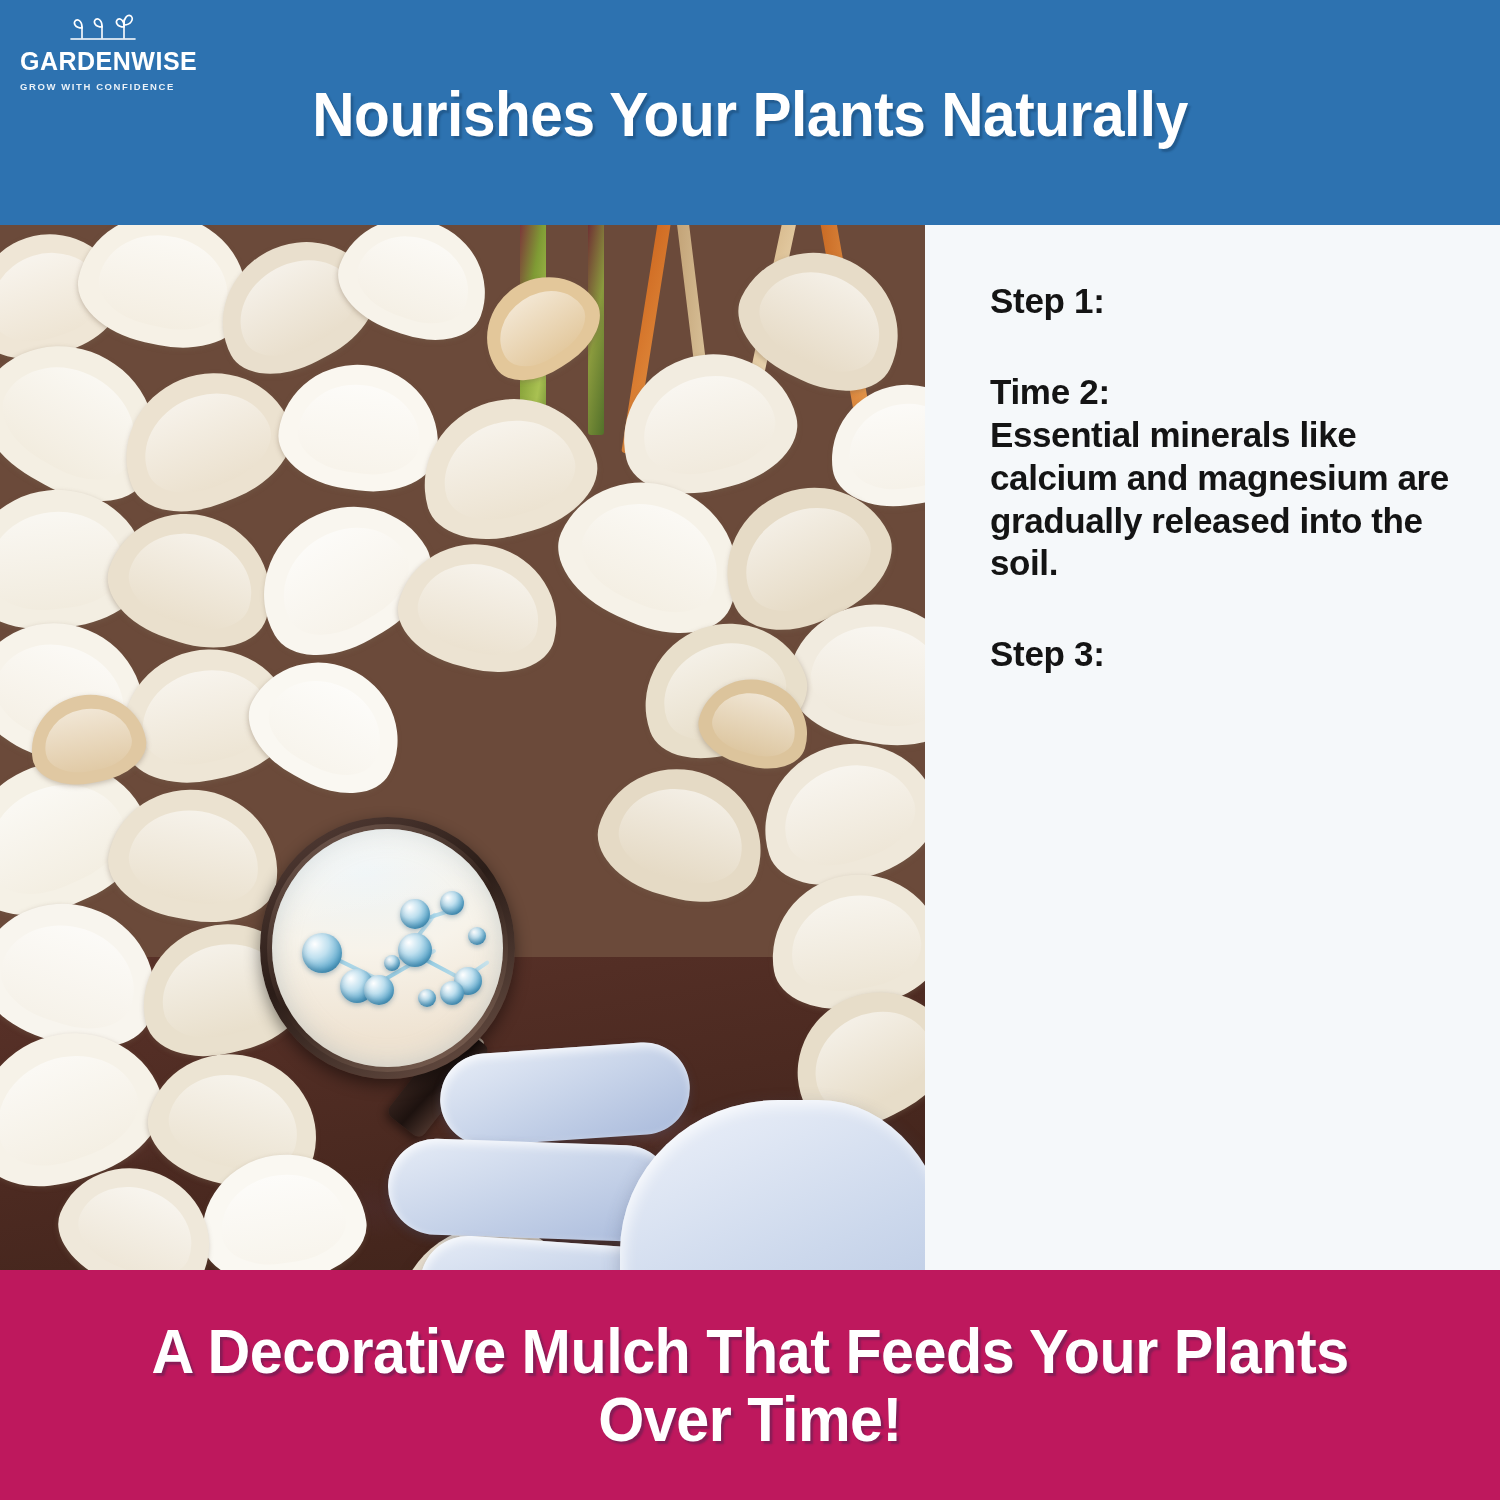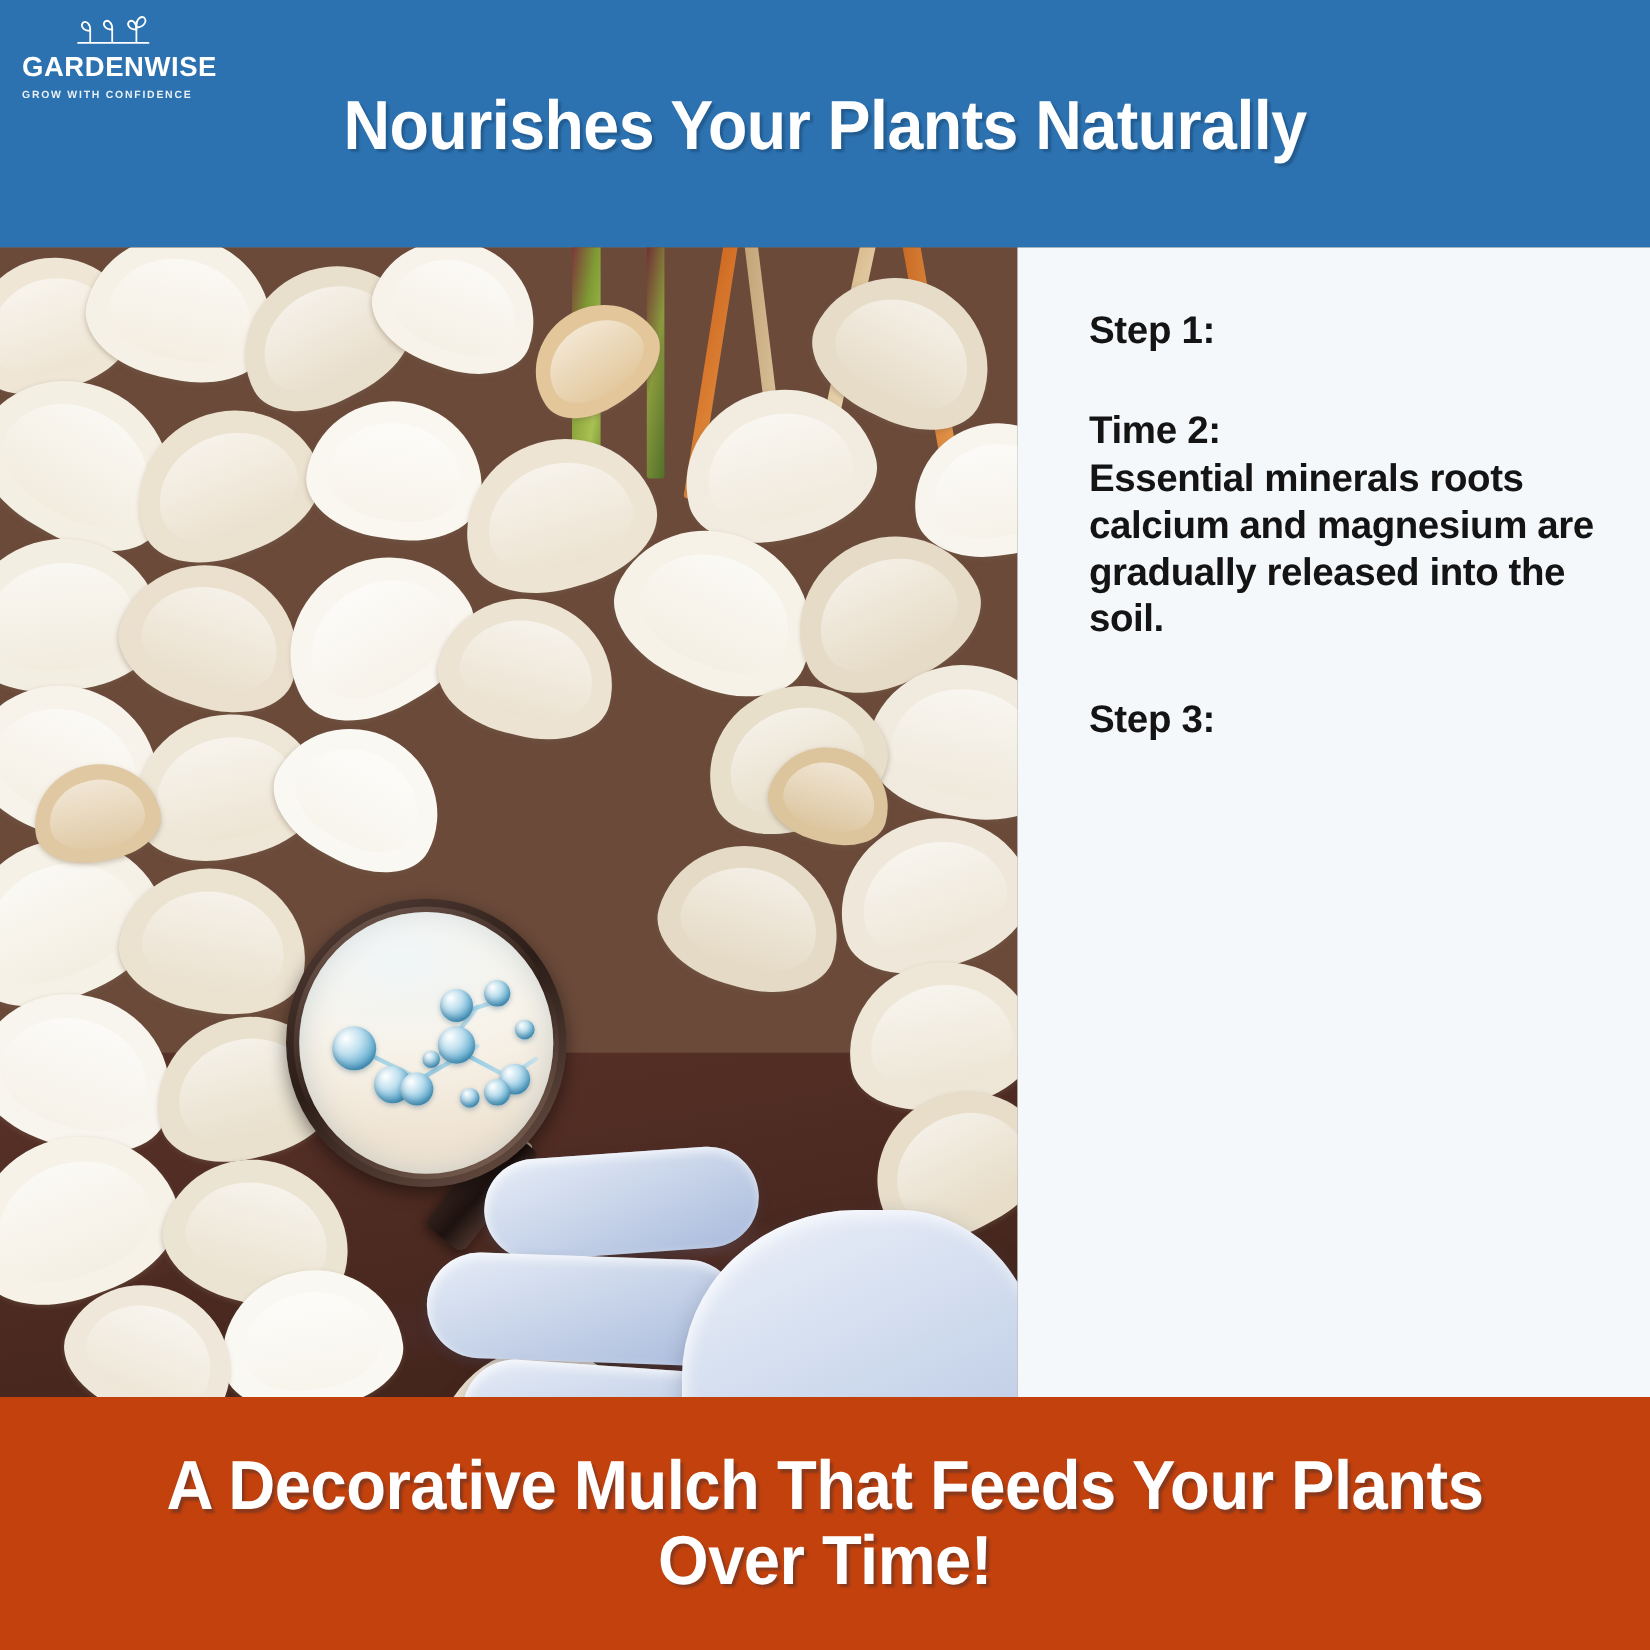--- a/index.html
+++ b/index.html
@@ -36,21 +36,21 @@
     letter-spacing:-0.5px;
     font-stretch:condensed;
     transform:scaleX(0.93);
     text-shadow:3px 3px 2px rgba(10,40,70,0.30);
     white-space:nowrap;
   }
 
   
   .body-area{
     position:absolute;left:0;top:225px;width:1500px;height:1045px;
-    background:#737373;
+    background:#4d7c0f;
   }
   .photo{
     position:absolute;left:0;top:0;width:925px;height:1045px;
     overflow:hidden;
     background:#6b4a3a;
   }
   
   .mulch{
     position:absolute;left:0;bottom:0;width:100%;height:30%;
     background:
@@ -161,21 +161,21 @@
     line-height:1.22;margin:0 0 1px 0;letter-spacing:-0.3px;
   }
   .step-text{
     font-size:35px;font-weight:bold;color:#141414;
     line-height:1.22;margin:0;letter-spacing:-0.4px;
   }
 
   
   .footer{
     position:absolute;left:0;top:1270px;width:1500px;height:230px;
-    background:#c2410c;
+    background:#be185d;
     display:flex;align-items:center;justify-content:center;
   }
   .footer-text{
     text-align:center;color:#ffffff;
     font-size:63px;font-weight:bold;line-height:1.08;
     letter-spacing:-0.5px;
     transform:scaleX(0.94);
     text-shadow:3px 3px 2px rgba(10,40,70,0.30);
     padding:0 40px;
   }
@@ -304,21 +304,21 @@
     </div>
 
     <div class="panel">
 
       <div class="step">
         <p class="step-title">Step 1:</p>
       </div>
 
       <div class="step">
         <p class="step-title">Time 2:</p>
-        <p class="step-text">Essential minerals roots calcium and magnesium are gradually released into the soil.</p>
+        <p class="step-text">Essential minerals like calcium and magnesium are gradually released into the soil.</p>
       </div>
 
       <div class="step">
         <p class="step-title">Step 3:</p>
       </div>
 
     </div>
   </div>
 
   <div class="footer">

